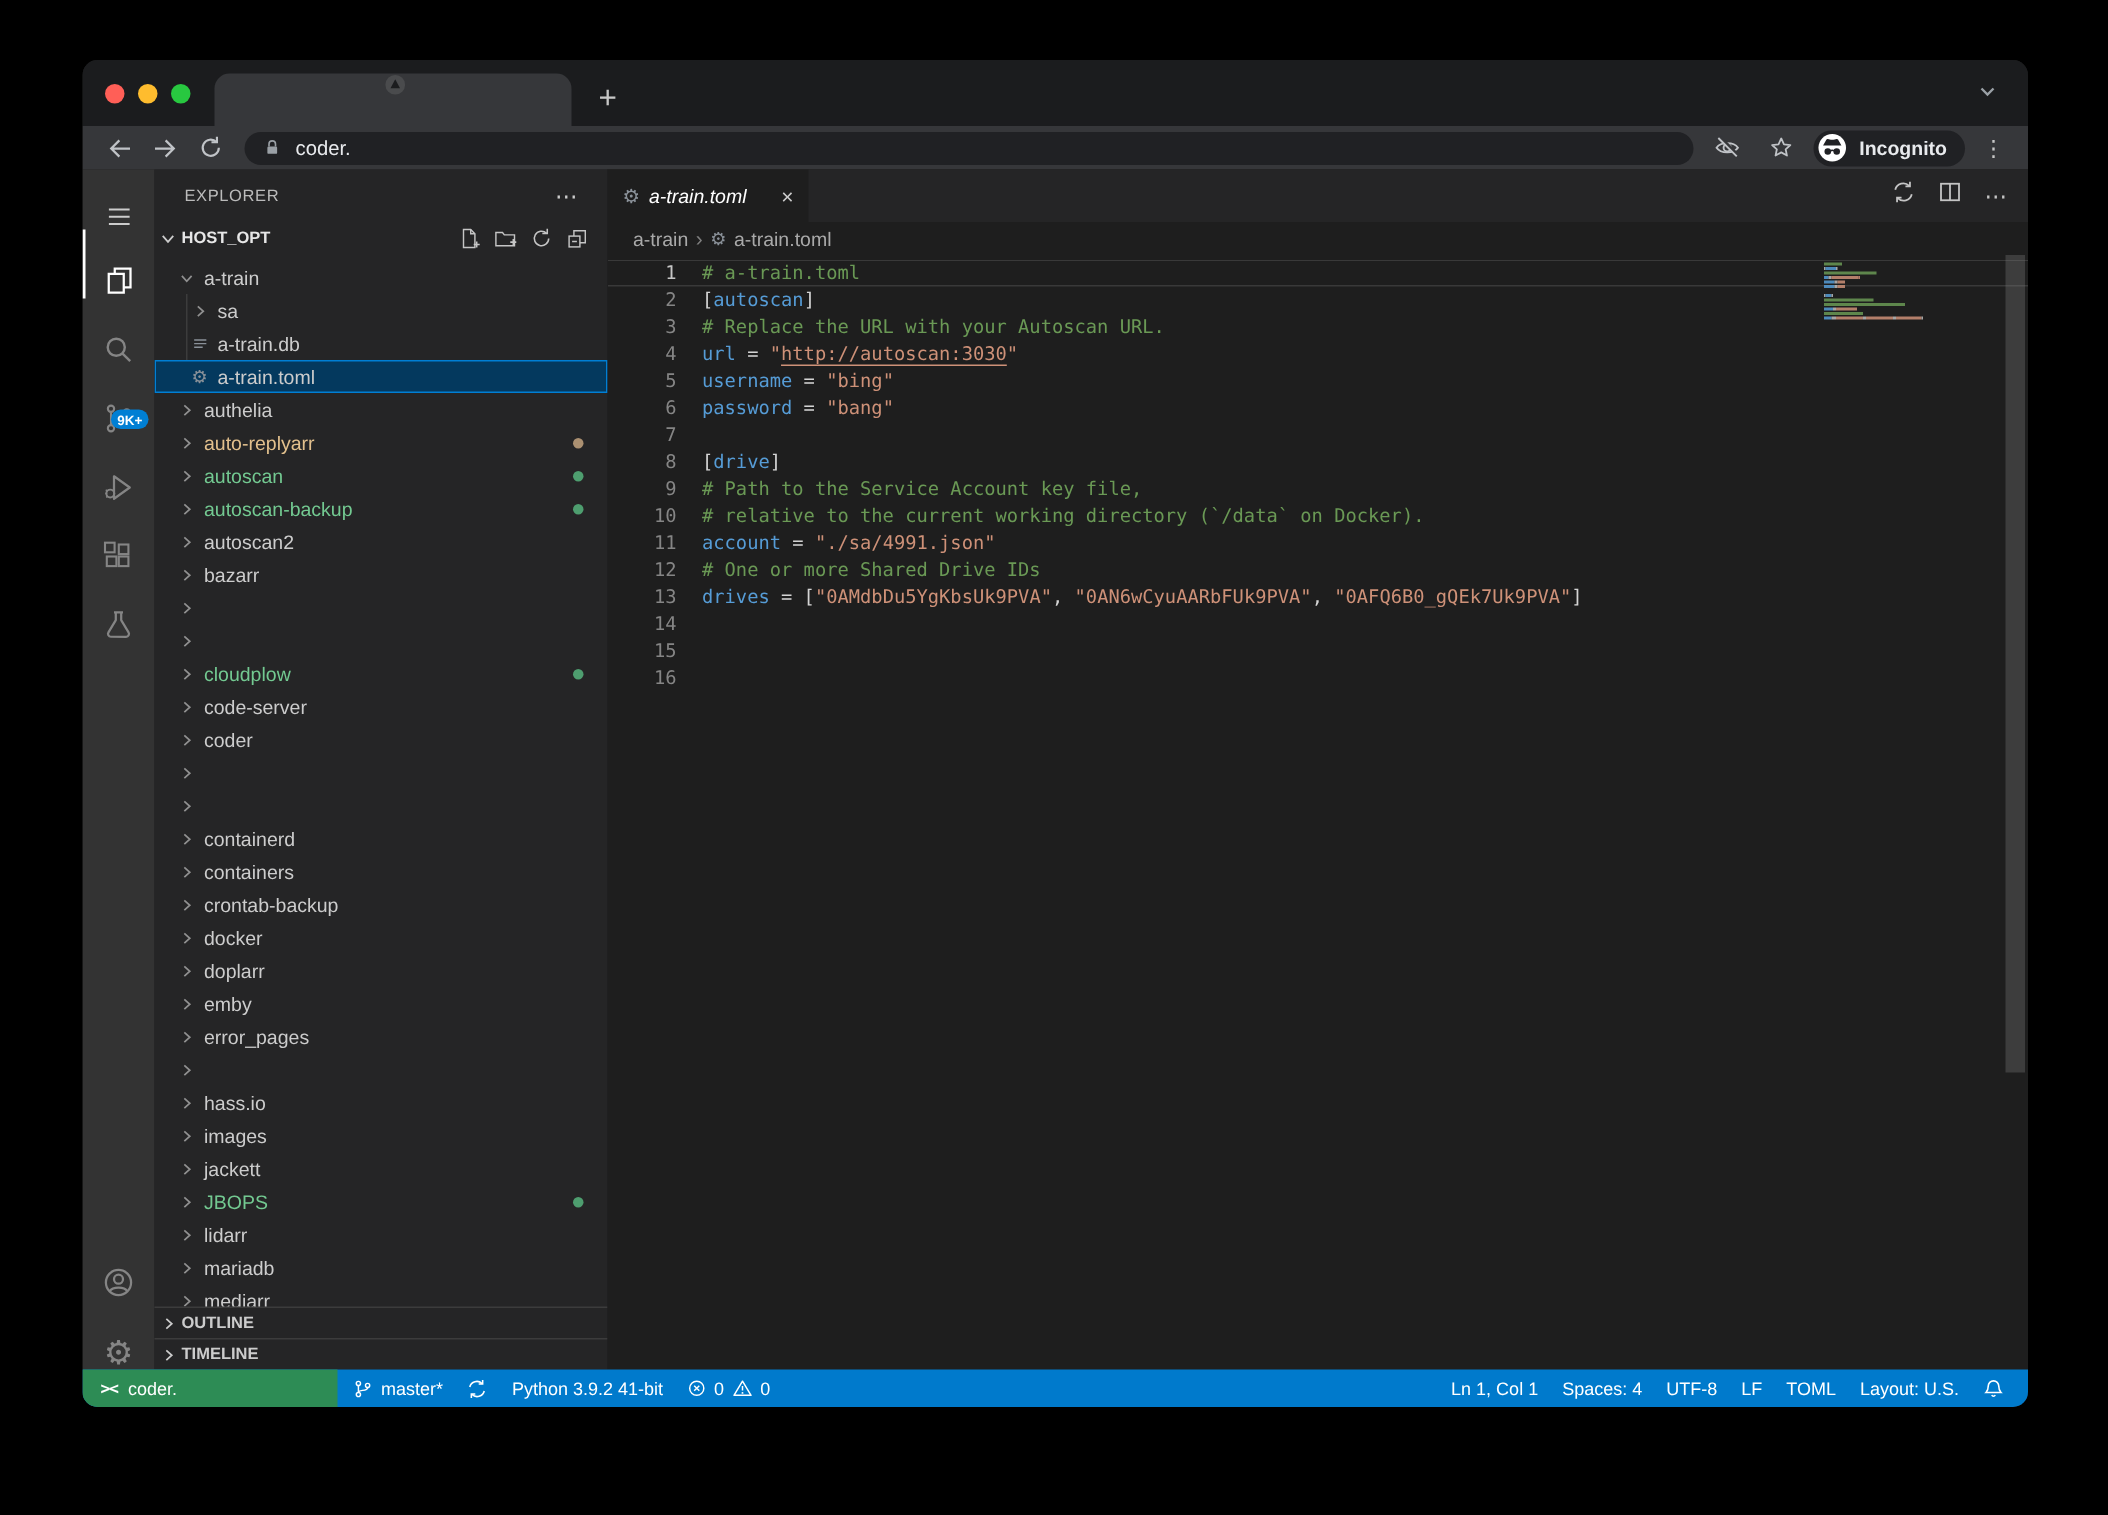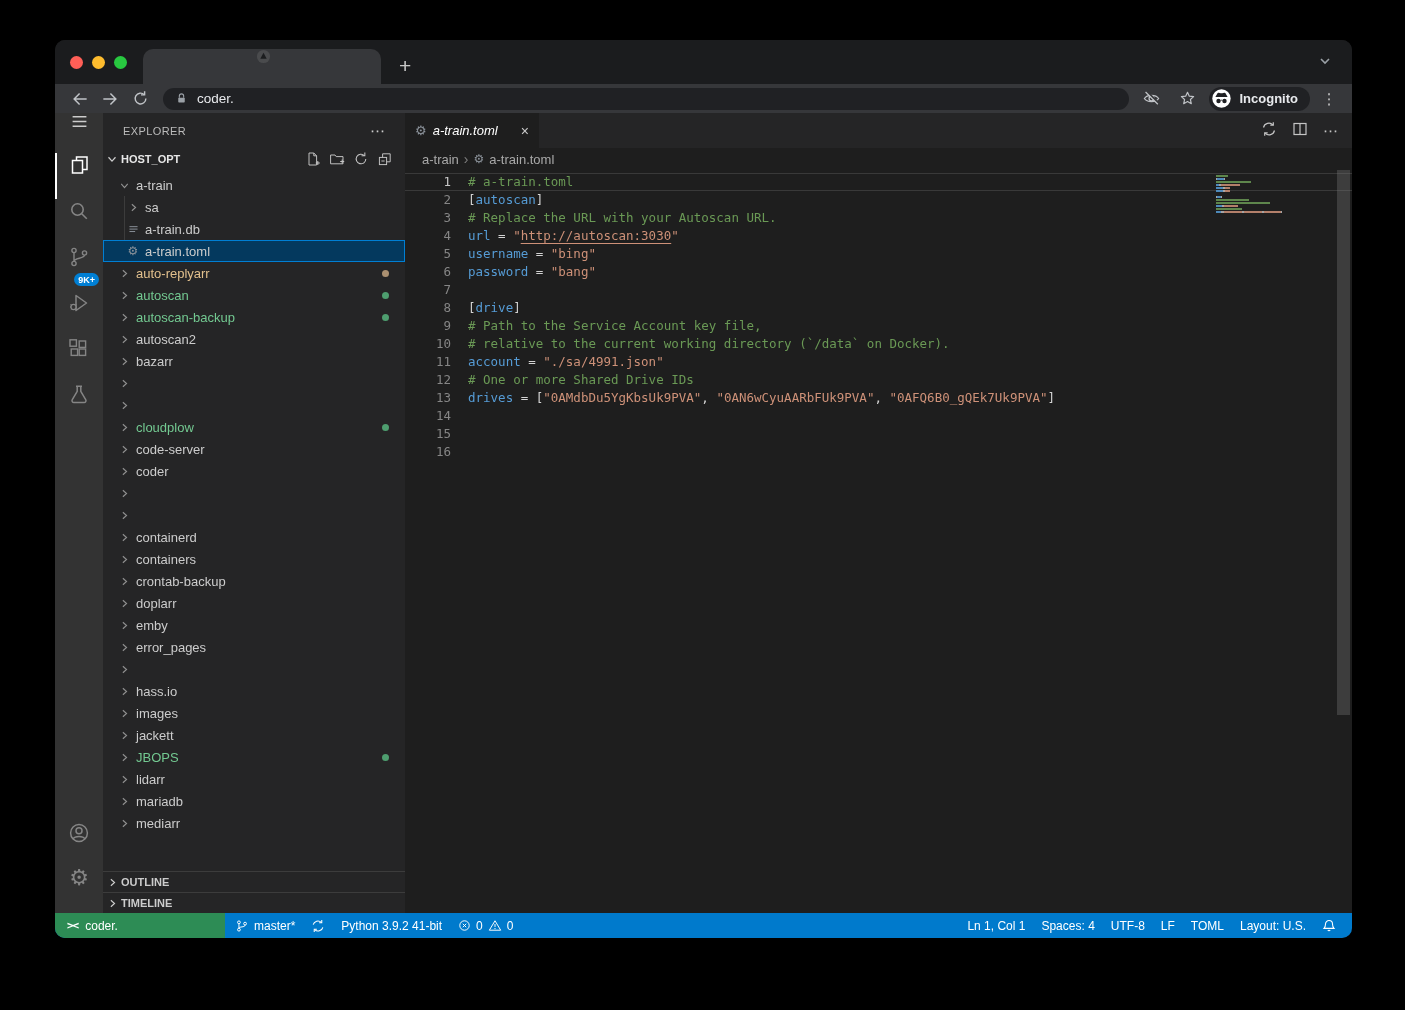--- a/index.html
+++ b/index.html
@@ -24,21 +24,21 @@
   .url-text { color:#e8eaed; font-size:13.5px; }
   .toolbar-right { display:flex; align-items:center; gap:6px; }
   .tb-icon { width:30px; text-align:center; line-height:0; }
   .incog { height:24px; background:#202124; border-radius:12px; display:flex; align-items:center; gap:8px; padding:0 12px 0 2px; }
   .incog-label { color:#e8eaed; font-size:13px; font-weight:bold; }
   .menu3 { color:#c7c7c7; font-size:15px; width:26px; text-align:center; letter-spacing:0; }
 
   
   .vscode { flex:1; display:flex; min-height:0; }
   .activitybar { width:48px; background:#333333; display:flex; flex-direction:column; align-items:stretch; flex-shrink:0; }
-  .ab-item { height:46px; display:flex; align-items:flex-start; justify-content:center; position:relative; color:#858585; }
+  .ab-item { height:46px; display:flex; align-items:flex-end; justify-content:center; position:relative; color:#858585; }
   .ab-item.small { height:40px; }
   .ab-item.active { color:#ffffff; border-left:2px solid #fff; }
   .ab-spacer { flex:1; }
   .badge { position:absolute; bottom:5px; right:4px; background:#007fd4; color:#fff; font-size:9px; font-weight:bold; padding:1.5px 4px; border-radius:9px; }
 
   .sidebar { width:302px; background:#252526; display:flex; flex-direction:column; flex-shrink:0; color:#cccccc; }
   .explorer-head { height:35px; display:flex; align-items:center; padding:10px 20px; flex-shrink:0; }
   .explorer-title { font-size:11px; color:#bbbbbb; letter-spacing:.4px; }
   .explorer-more { margin-left:auto; color:#cccccc; font-size:15px; }
   .section-head { height:22px; display:flex; align-items:center; font-size:11px; font-weight:bold; color:#e7e7e7; flex-shrink:0; padding-right:12px; }
@@ -296,20 +296,28 @@
             <div class="row ind1 selected">
               <span class="ficon" style="color: rgb(138, 145, 153);">⚙</span>
               <span class="lbl c-default">a-train.toml</span>
             </div>
             <div class="row">
               <span class="chev">
                 <svg width="13" height="13" viewBox="0 0 16 16">
                   <path d="M6 4 L10.5 8 L6 12" stroke="#909090" stroke-width="1.4" fill="none"></path>
                 </svg>
               </span>
+              <span class="lbl c-default">authelia</span>
+            </div>
+            <div class="row">
+              <span class="chev">
+                <svg width="13" height="13" viewBox="0 0 16 16">
+                  <path d="M6 4 L10.5 8 L6 12" stroke="#909090" stroke-width="1.4" fill="none"></path>
+                </svg>
+              </span>
               <span class="lbl c-modified">auto-replyarr</span>
               <span class="dot d-modified"></span>
             </div>
             <div class="row">
               <span class="chev">
                 <svg width="13" height="13" viewBox="0 0 16 16">
                   <path d="M6 4 L10.5 8 L6 12" stroke="#909090" stroke-width="1.4" fill="none"></path>
                 </svg>
               </span>
               <span class="lbl c-untracked">autoscan</span>
@@ -413,20 +421,28 @@
               </span>
               <span class="lbl c-default">containers</span>
             </div>
             <div class="row">
               <span class="chev">
                 <svg width="13" height="13" viewBox="0 0 16 16">
                   <path d="M6 4 L10.5 8 L6 12" stroke="#909090" stroke-width="1.4" fill="none"></path>
                 </svg>
               </span>
               <span class="lbl c-default">crontab-backup</span>
+            </div>
+            <div class="row">
+              <span class="chev">
+                <svg width="13" height="13" viewBox="0 0 16 16">
+                  <path d="M6 4 L10.5 8 L6 12" stroke="#909090" stroke-width="1.4" fill="none"></path>
+                </svg>
+              </span>
+              <span class="lbl c-default">docker</span>
             </div>
             <div class="row">
               <span class="chev">
                 <svg width="13" height="13" viewBox="0 0 16 16">
                   <path d="M6 4 L10.5 8 L6 12" stroke="#909090" stroke-width="1.4" fill="none"></path>
                 </svg>
               </span>
               <span class="lbl c-default">doplarr</span>
             </div>
             <div class="row">

